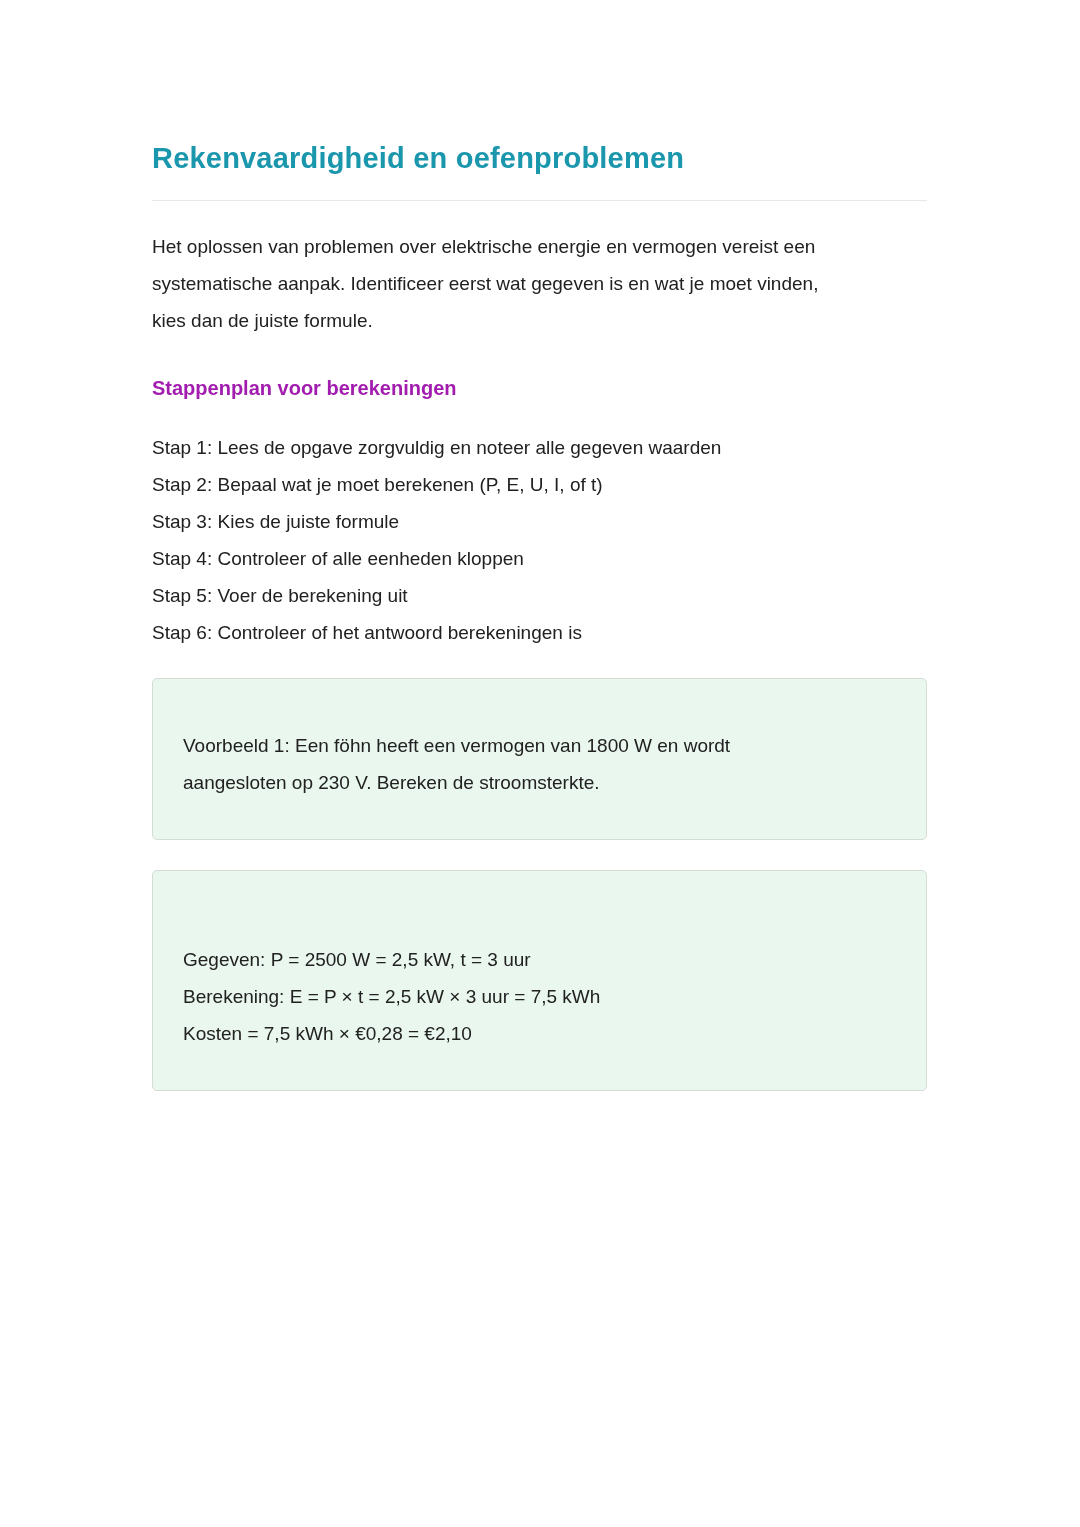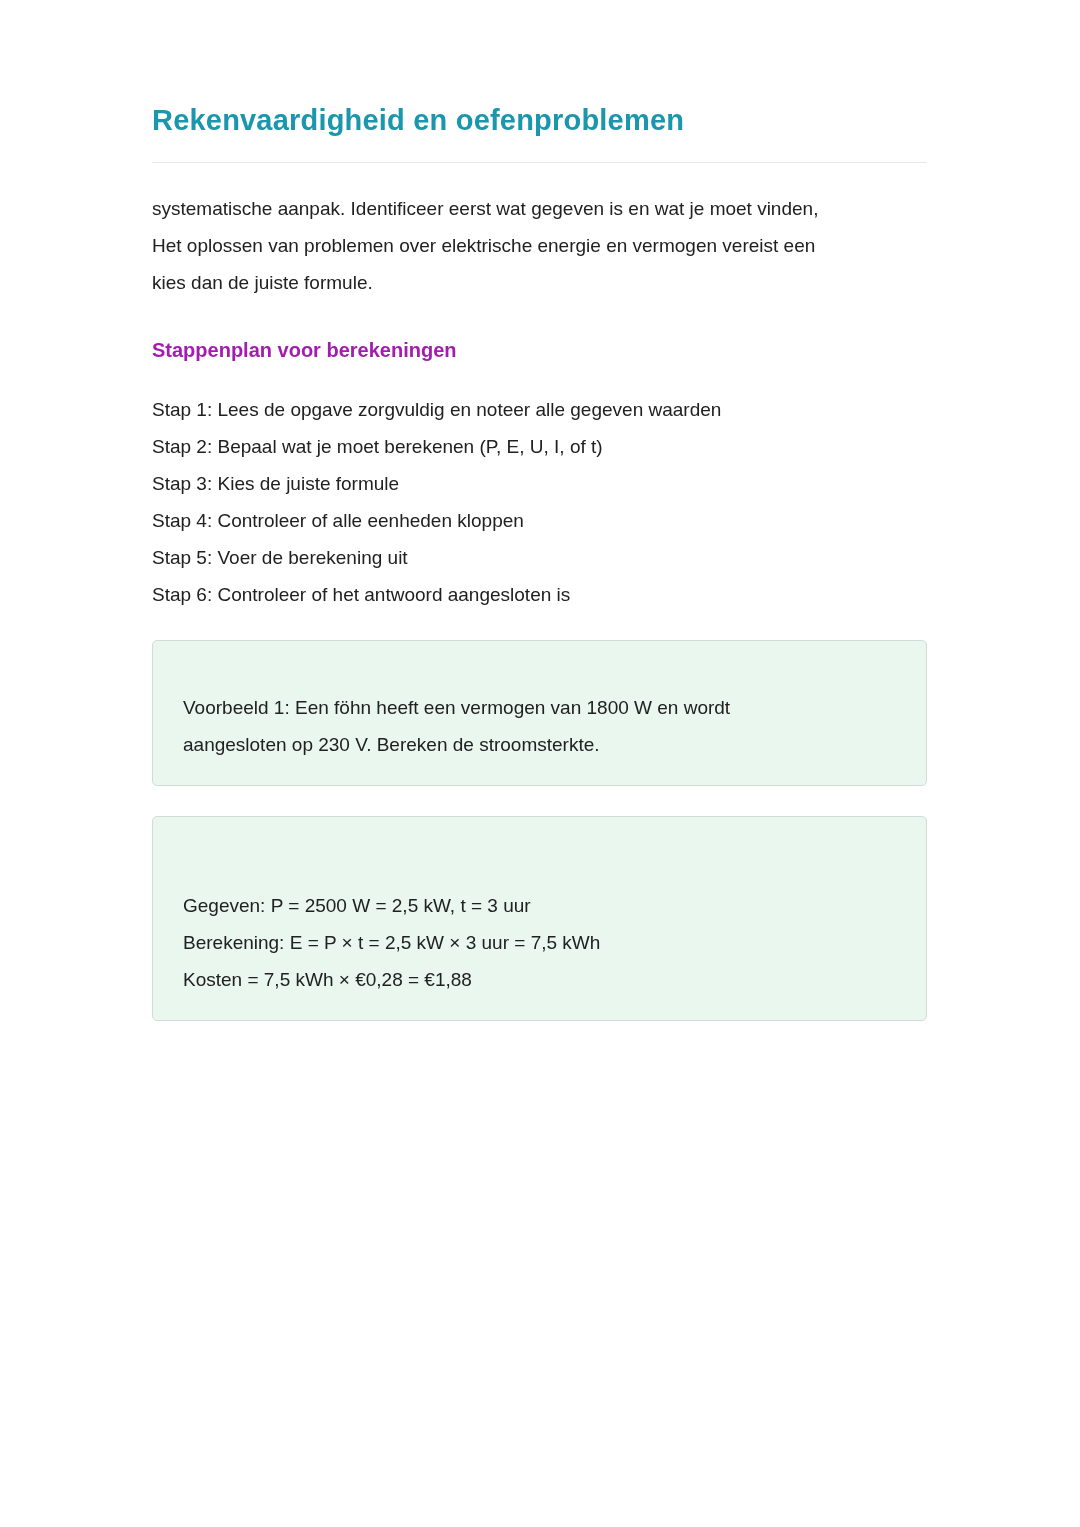--- a/index.html
+++ b/index.html
@@ -7,20 +7,21 @@
     width: 1080px;
     background: #ffffff;
     font-family: "Liberation Sans", "DejaVu Sans", sans-serif;
     color: #212121;
   }
   body { height: 1527px; overflow: hidden; }
   .page {
     width: 775px;
     margin-left: 152px;
     padding-top: 102px;
+    margin-top: 38px;
   }
   .page-title {
     font-size: 29px;
     line-height: 36px;
     font-weight: 700;
     color: #1A96AD;
     letter-spacing: 0.2px;
   }
   .divider {
     border: none;
@@ -39,59 +40,59 @@
     line-height: 26px;
     font-weight: 700;
     color: #a21caf;
   }
   .steps-list { margin-top: 28px; }
   .example-card {
     margin-top: 27px;
     background: #E9F7EF;
     border: 1px solid #D5DCD6;
     border-radius: 5px;
-    padding: 48px 30px 22px 30px;
+    padding: 48px 30px 38px 30px;
   }
   .example-card.second { margin-top: 30px; }
   .example-solution { margin-top: 22px; }
 </style>
 </head>
 <body>
 
 <div class="page">
 
   <h1 class="page-title">Rekenvaardigheid en oefenproblemen</h1>
 
   <hr class="divider">
 
   <div class="intro-paragraph">
+    <div class="body-line">Het oplossen van problemen over elektrische energie en vermogen vereist een</div>
     <div class="body-line">systematische aanpak. Identificeer eerst wat gegeven is en wat je moet vinden,</div>
-    <div class="body-line">Het oplossen van problemen over elektrische energie en vermogen vereist een</div>
     <div class="body-line">kies dan de juiste formule.</div>
   </div>
 
   <h3 class="section-heading">Stappenplan voor berekeningen</h3>
 
   <div class="steps-list">
     <div class="body-line">Stap 1: Lees de opgave zorgvuldig en noteer alle gegeven waarden</div>
     <div class="body-line">Stap 2: Bepaal wat je moet berekenen (P, E, U, I, of t)</div>
     <div class="body-line">Stap 3: Kies de juiste formule</div>
     <div class="body-line">Stap 4: Controleer of alle eenheden kloppen</div>
     <div class="body-line">Stap 5: Voer de berekening uit</div>
-    <div class="body-line">Stap 6: Controleer of het antwoord aangesloten is</div>
+    <div class="body-line">Stap 6: Controleer of het antwoord berekeningen is</div>
   </div>
 
   <div class="example-card">
     <div class="example-intro">
       <div class="body-line">Voorbeeld 1: Een föhn heeft een vermogen van 1800 W en wordt</div>
       <div class="body-line">aangesloten op 230 V. Bereken de stroomsterkte.</div>
     </div>
   </div>
 
   <div class="example-card second">
     <div class="example-solution">
       <div class="body-line">Gegeven: P = 2500 W = 2,5 kW, t = 3 uur</div>
       <div class="body-line">Berekening: E = P × t = 2,5 kW × 3 uur = 7,5 kWh</div>
-      <div class="body-line">Kosten = 7,5 kWh × €0,28 = €1,88</div>
+      <div class="body-line">Kosten = 7,5 kWh × €0,28 = €2,10</div>
     </div>
   </div>
 
 </div>
 
 </body></html>

